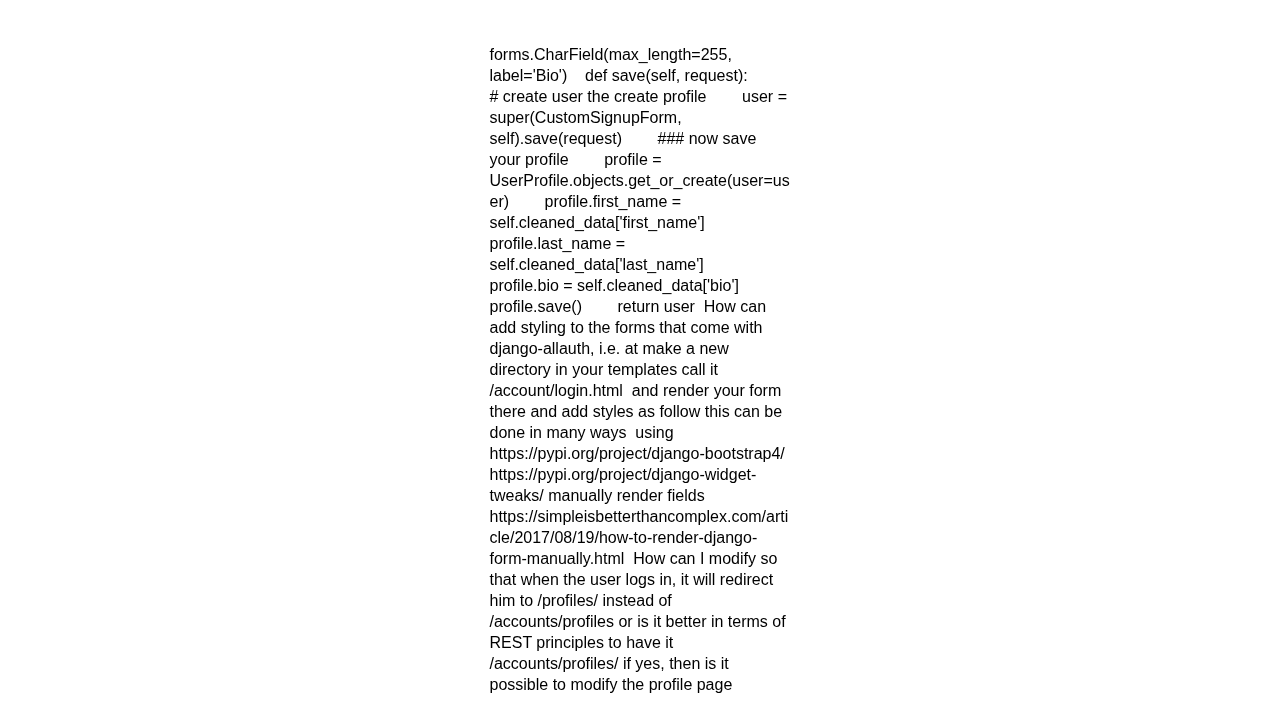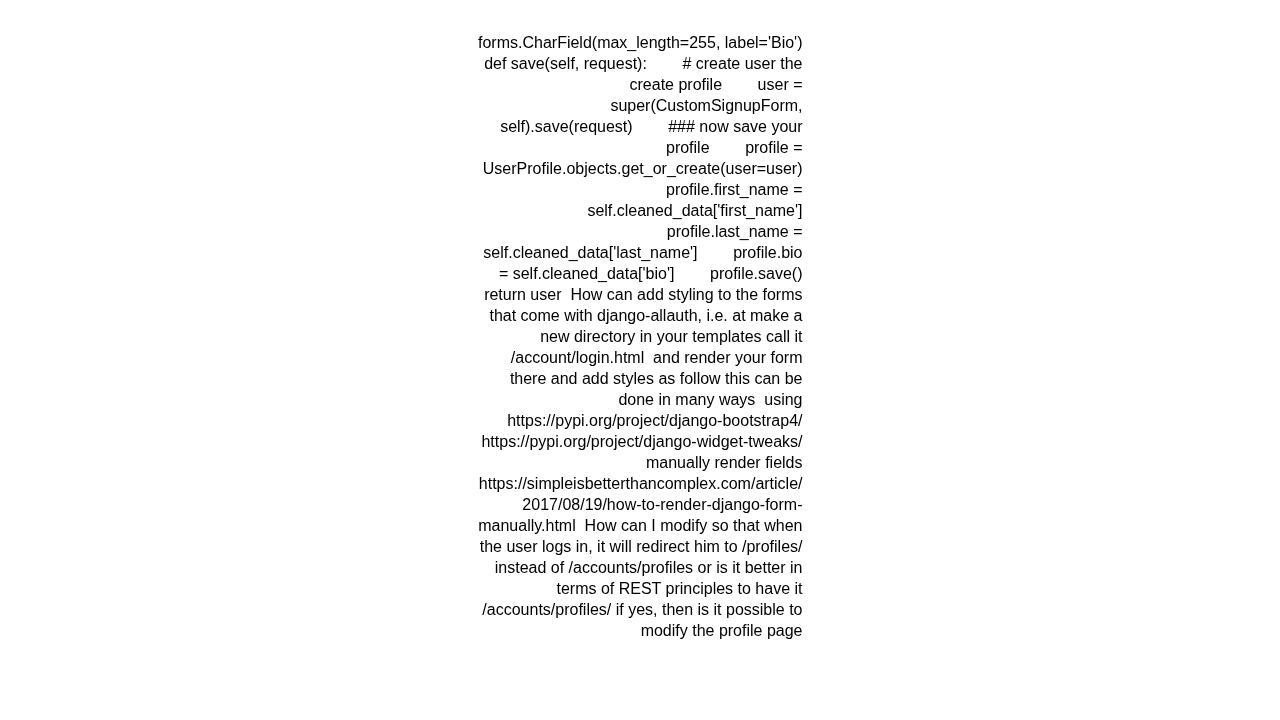--- a/index.html
+++ b/index.html
@@ -35,25 +35,25 @@
     font-size: 16px;
     line-height: 21px;
     white-space: pre-wrap;
     word-wrap: break-word;
     overflow-wrap: break-word;
     -webkit-font-smoothing: antialiased;
   }
 
   #body-text {
     display: block;
-    margin: 4px;
+    margin: 16px;
     padding: 0;
     font: inherit;
     color: inherit;
-    text-align: right;
+    text-align: left;
     white-space: pre-wrap;
     word-wrap: break-word;
     overflow-wrap: break-word;
   }
 </style>
 </head>
 <body>
 
 <div id="viewport">
   <div id="text-column">

